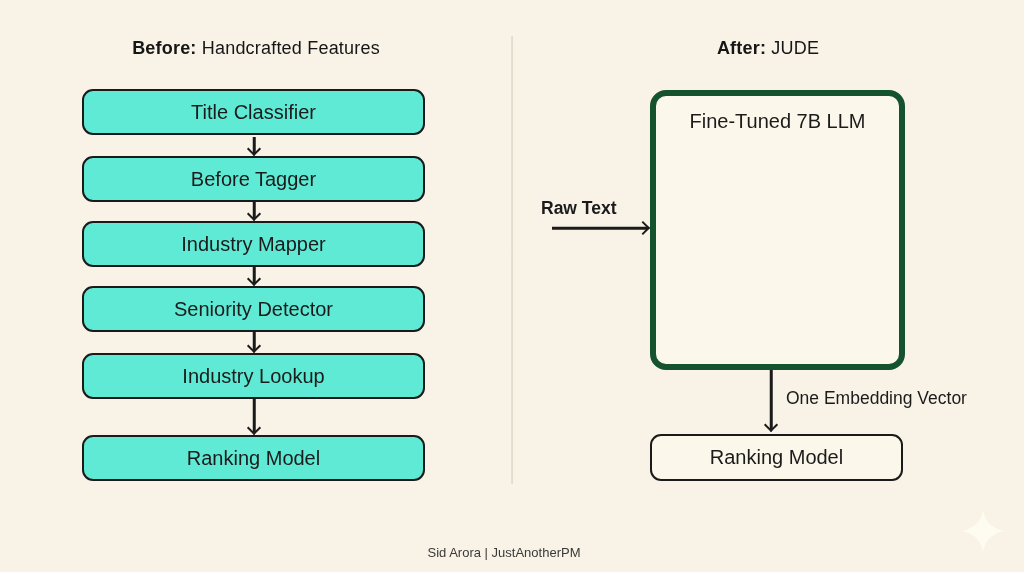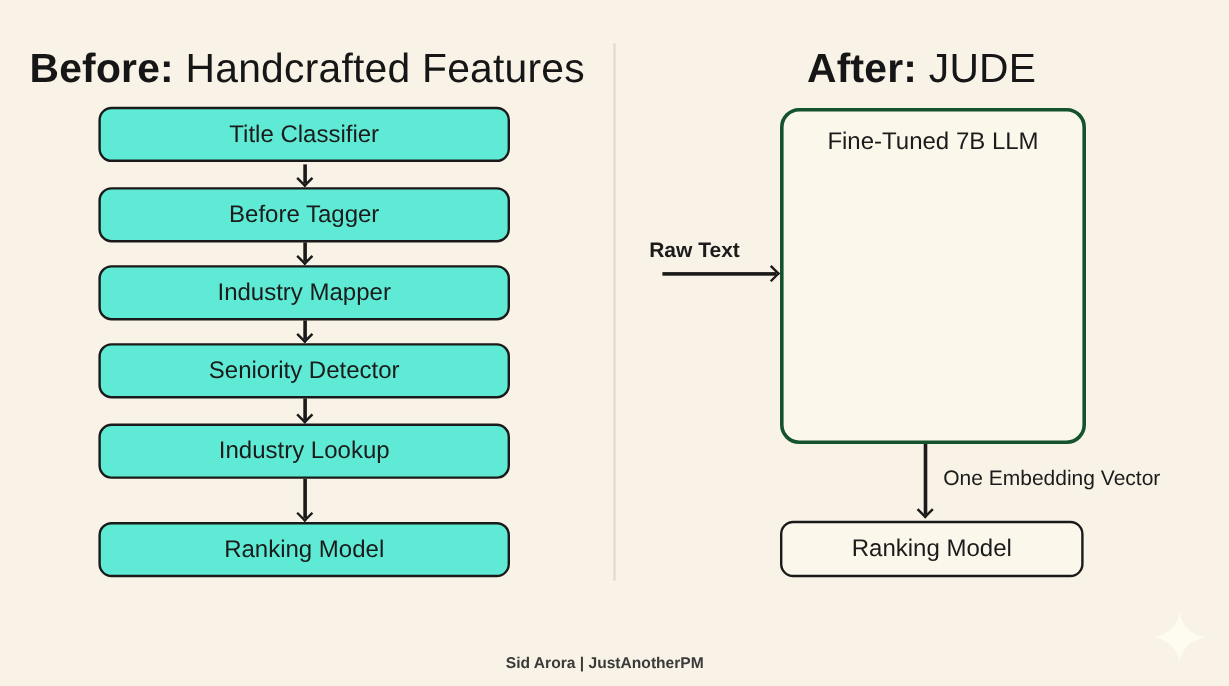--- a/index.html
+++ b/index.html
@@ -8,21 +8,21 @@
     font-family: "Liberation Sans", "DejaVu Sans", sans-serif;
     background:#f8f3e6;
     color:#1b1b1b;
     position:relative;
   }
   .stage { position:absolute; inset:0; }
 
   
   .col-title {
     position:absolute; top:38px; width:512px;
-    text-align:center; font-size:34px; letter-spacing:0.2px;
+    text-align:center; font-size:18px; letter-spacing:0.2px;
     color:#161616;
   }
   .col-title .t-bold { font-weight:700; }
   .col-title .t-rest { font-weight:400; }
   .col-title.left  { left:0; }
   .col-title.right { left:512px; }
 
   
   .divider {
     position:absolute; left:511px; top:36px; height:448px; width:2px;
@@ -59,21 +59,21 @@
   }
   .harrow .head {
     position:absolute; top:50%; right:2px; width:10px; height:10px;
     border-top:2.5px solid #1a1a1a; border-right:2.5px solid #1a1a1a;
     transform:translateY(-50%) rotate(45deg);
   }
 
   
   .llm-box {
     position:absolute; left:650px; top:90px; width:255px; height:280px;
-    border:3px solid #14532d; border-radius:16px;
+    border:6px solid #14532d; border-radius:16px;
     background:#fbf7eb;
     text-align:center; padding-top:14px;
     font-size:20px; color:#1b1b1b;
   }
   .rank-box-right {
     position:absolute; left:650px; top:434px; width:253px; height:47px;
     border:2.5px solid #1a1a1a; border-radius:11px;
     background:#fbf7eb;
     display:flex; align-items:center; justify-content:center;
     font-size:20px;
@@ -82,21 +82,21 @@
   .raw-text-label { left:541px; top:198px;font-weight:bold; }
   .embed-label { left:786px; top:388px; }
 
   
   .caption {
     position:absolute; left:0; top:501px; width:1024px;
     text-align:center; font-size:25px; color:#1c1c1c;
   }
   .footer {
     position:absolute; left:0; top:545px; width:1008px;
-    text-align:center; font-size:13px; color:#3a3a3a;font-weight:bold;
+    text-align:center; font-size:13px; color:#3a3a3a;
   }
 
   
   .sparkle { position:absolute; left:961px; top:509px; width:44px; height:44px; opacity:0.95; }
 </style>
 </head>
 <body>
 
 <div class="stage">
 

